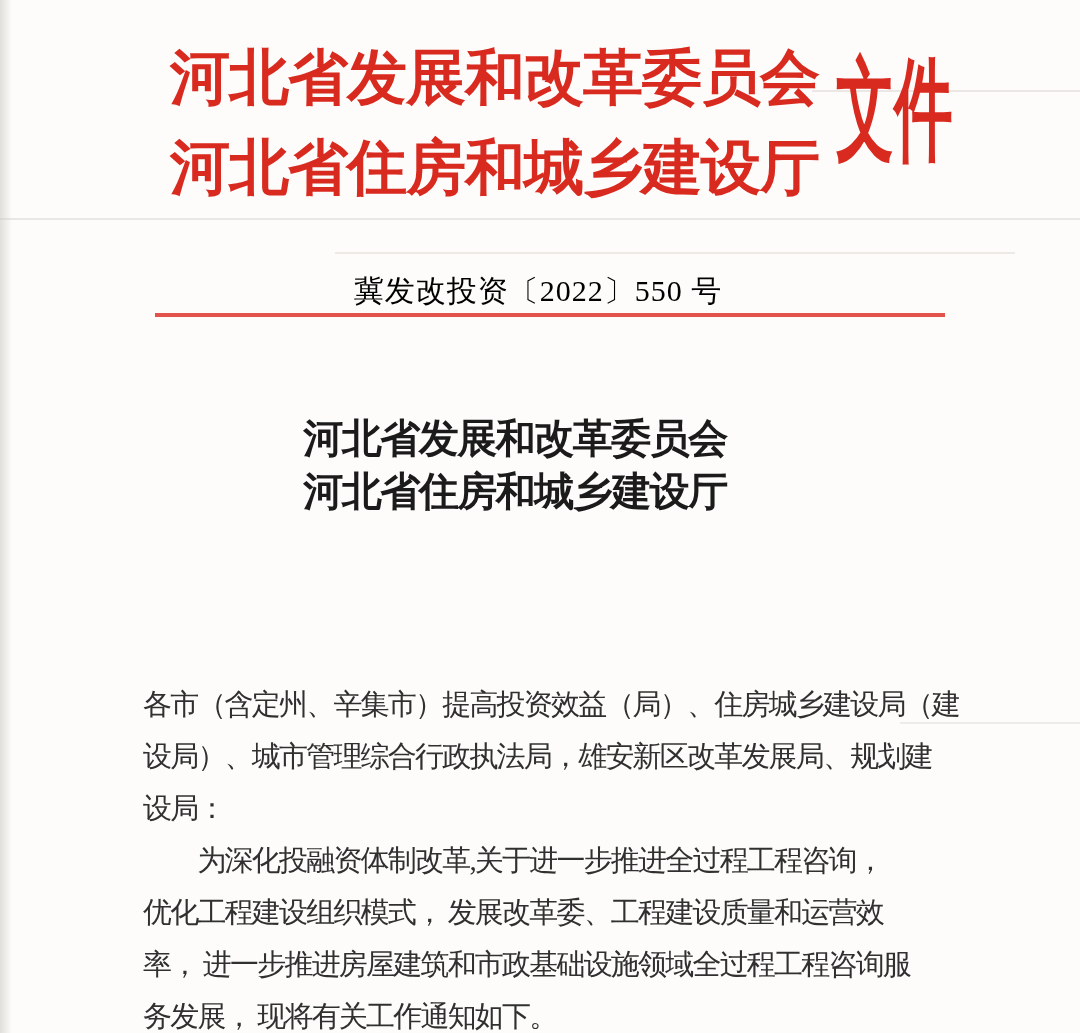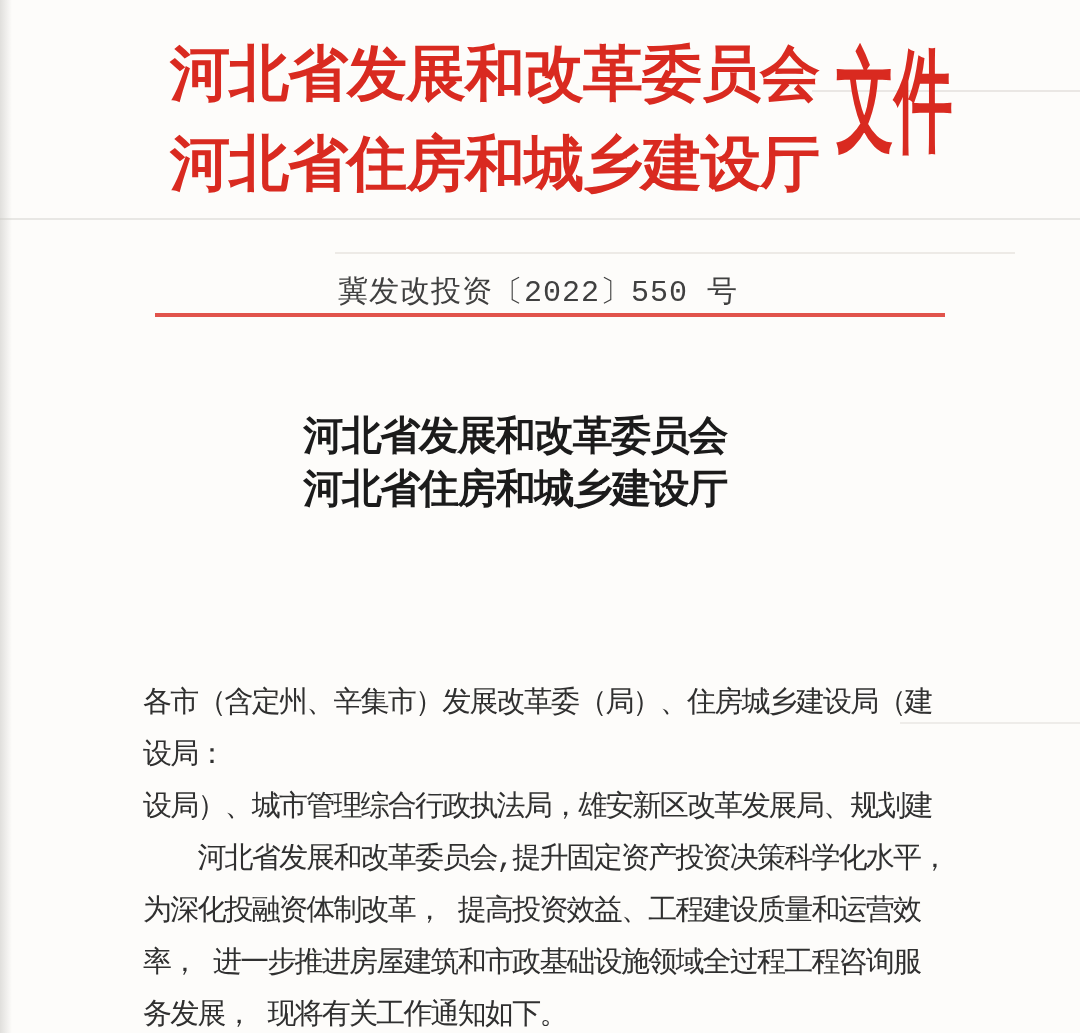--- a/index.html
+++ b/index.html
@@ -3,21 +3,21 @@
 <meta charset="utf-8">
 <style>
   * { margin: 0; padding: 0; box-sizing: border-box; }
   html, body { background: #ffffff; }
   .page {
     position: relative;
     width: 1080px;
     height: 1033px;
     background: #fdfcfa;
     overflow: hidden;
-    font-family: Liberation Mono, monospace;
+    font-family: Liberation Serif, serif;
     padding-left: 45px;
   }
   
   .edge-left {
     position: absolute;
     left: 0; top: 0;
     width: 12px; height: 1033px;
     background: linear-gradient(to right, #e0dfdc, rgba(240,239,236,0));
   }
   
@@ -51,21 +51,21 @@
   }
 
   
   .doc-number {
     position: absolute;
     left: 0; top: 271px;
     width: 1076px;
     text-align: center;
     font-size: 30px;
     letter-spacing: 1px;
-    color: #404040;
+    color: #000000;
     white-space: nowrap;
   }
 
   
   .divider {
     position: absolute;
     left: 155px; top: 313px;
     width: 790px; height: 4px;
     background: #e1534b;
   }
@@ -117,22 +117,22 @@
   <div class="doc-number">冀发改投资〔2022〕550 号</div>
 
   <div class="divider"></div>
 
   <div class="title">
     <div class="title-line">河北省发展和改革委员会</div>
     <div class="title-line">河北省住房和城乡建设厅</div>
   </div>
 
   <div class="body-text">
-    <div class="body-line">各市（含定州、辛集市）发展改革委（局）、住房城乡建设局（建</div>
+    <div class="body-line">各市（含定州、辛集市）提高投资效益（局）、住房城乡建设局（建</div>
+    <div class="body-line">设局）、城市管理综合行政执法局，雄安新区改革发展局、规划建</div>
     <div class="body-line">设局：</div>
-    <div class="body-line">设局）、城市管理综合行政执法局，雄安新区改革发展局、规划建</div>
-    <div class="body-line">　　河北省发展和改革委员会,提升固定资产投资决策科学化水平，</div>
-    <div class="body-line">为深化投融资体制改革， 提高投资效益、工程建设质量和运营效</div>
+    <div class="body-line">　　为深化投融资体制改革,关于进一步推进全过程工程咨询，</div>
+    <div class="body-line">优化工程建设组织模式， 发展改革委、工程建设质量和运营效</div>
     <div class="body-line">率， 进一步推进房屋建筑和市政基础设施领域全过程工程咨询服</div>
     <div class="body-line">务发展， 现将有关工作通知如下。</div>
   </div>
 
 </div>
 
 </body></html>

